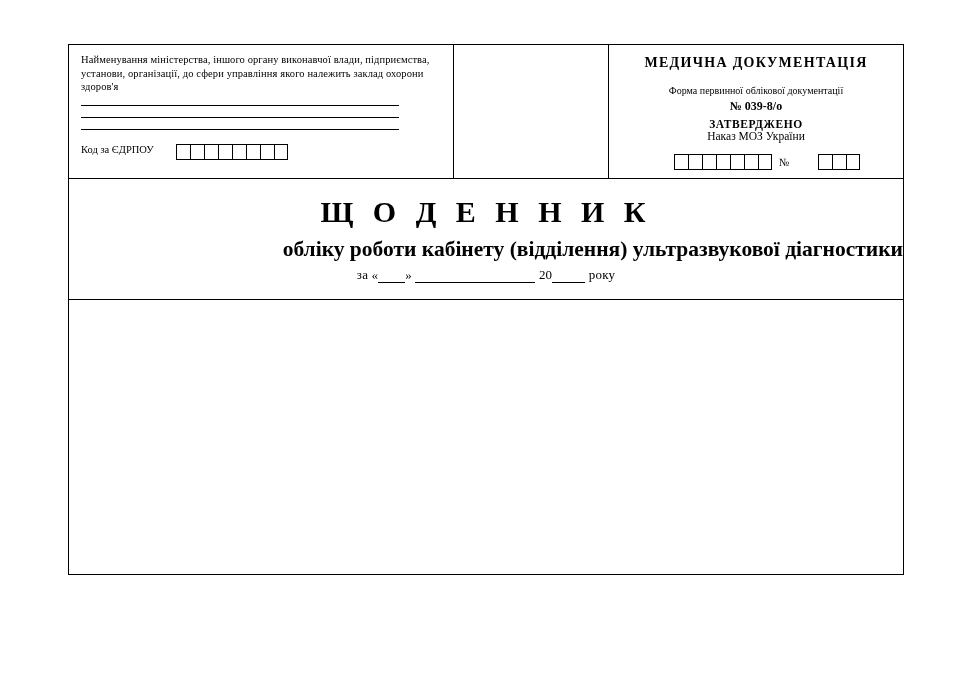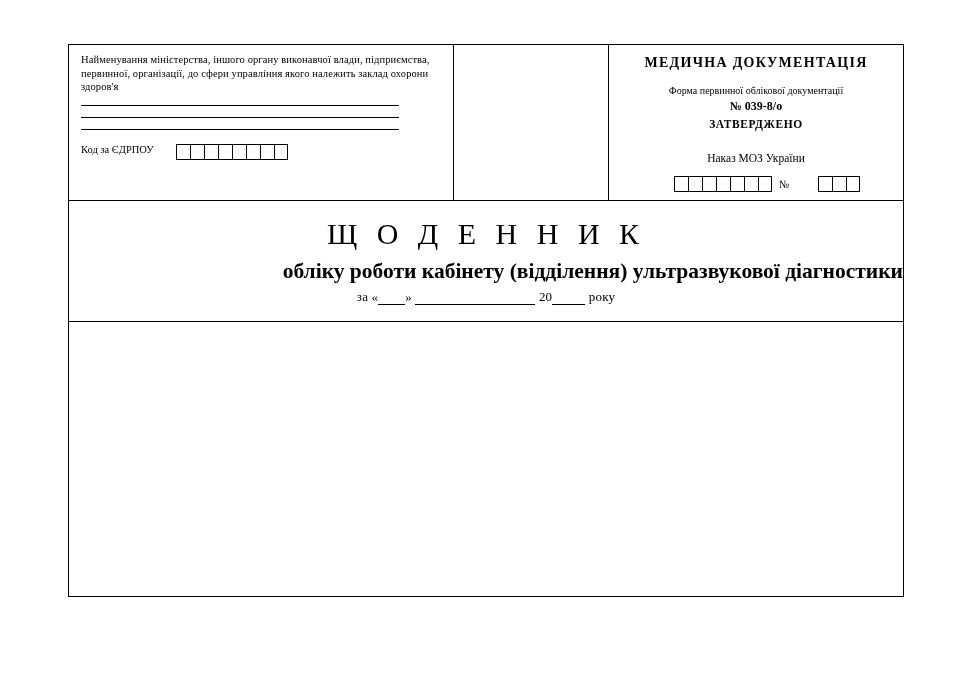--- a/index.html
+++ b/index.html
@@ -104,21 +104,21 @@
     margin-top: 1px;
   }
   .hdr-right .approved {
     font-size: 11.5px;
     font-weight: bold;
     letter-spacing: 0.6px;
     margin-top: 4px;
   }
   .hdr-right .order {
     font-size: 11.5px;
-    margin-top: 22px;
+    margin-top: 0;
   }
   .date-row {
     display: flex;
     align-items: center;
     justify-content: center;
     margin-top: 12px;
   }
   .date-row .sep {
     font-size: 11px;
     margin: 0 7px;
@@ -126,21 +126,21 @@
 
   
   .title-block {
     border: 1px solid #000;
     box-sizing: border-box;
     padding: 14px 0 16px 0;
     text-align: center;
   }
   .doc-title {
     font-size: 30px;
-    font-weight: normal;
+    font-weight: bold;
     letter-spacing: 6px;
     line-height: 38px;
   }
   .doc-subtitle {
     font-size: 21.5px;
     font-weight: bold;
     margin-top: 4px;
     line-height: 28px;
     text-align: right;
   }
@@ -168,21 +168,21 @@
   }
 </style>
 </head>
 <body>
 
 <div class="page">
 
   <div class="header-table">
 
     <div class="hdr-left">
-      <div class="small-text">Найменування міністерства, іншого органу виконавчої влади, підприємства, первинної, організації, до сфери управління якого належить заклад охорони здоров'я</div>
+      <div class="small-text">Найменування міністерства, іншого органу виконавчої влади, підприємства, установи, організації, до сфери управління якого належить заклад охорони здоров'я</div>
       <div class="rule"></div>
       <div class="rule short"></div>
       <div class="rule short"></div>
 
       <div class="edrpou-row">
         <span class="edrpou-label">Код за ЄДРПОУ</span>
         <span class="boxes">
           <span class="cell"></span>
           <span class="cell"></span>
           <span class="cell"></span>

